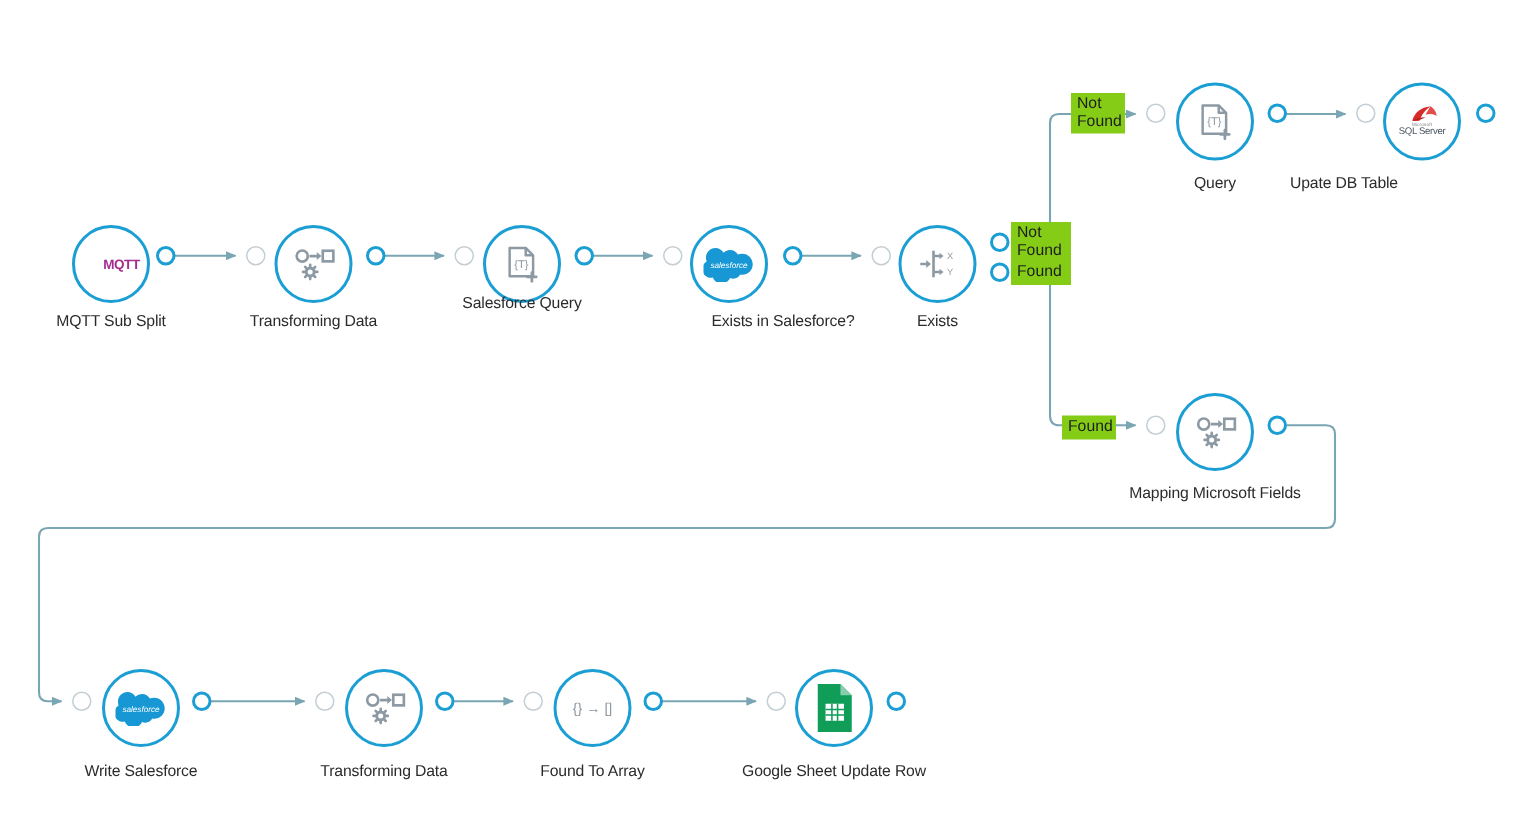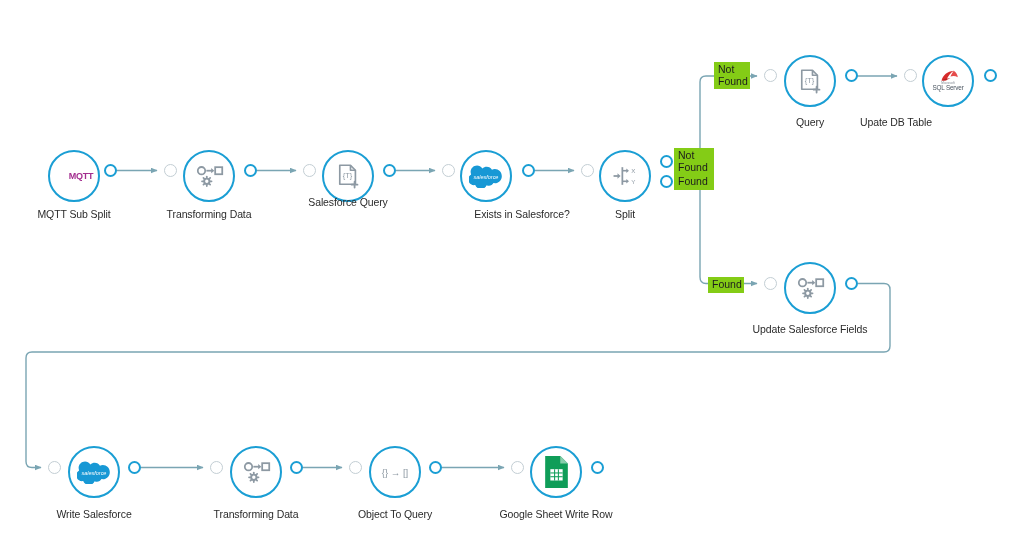--- a/index.html
+++ b/index.html
@@ -221,21 +221,21 @@
         <path d="M14,7 L14,27" stroke="#8d99a3" stroke-width="2"></path>
         <path d="M14,11 L20,11" stroke="#8d99a3" stroke-width="1.8"></path>
         <path d="M18.5,8.5 L21.5,11 L18.5,13.5 z" fill="#8d99a3"></path>
         <path d="M14,23 L20,23" stroke="#8d99a3" stroke-width="1.8"></path>
         <path d="M18.5,20.5 L21.5,23 L18.5,25.5 z" fill="#8d99a3"></path>
         <text x="26.5" y="13.5" font-size="7" fill="#8d99a3" text-anchor="middle" font-family="Liberation Sans, sans-serif">X</text>
         <text x="26.5" y="25.5" font-size="7" fill="#8d99a3" text-anchor="middle" font-family="Liberation Sans, sans-serif">Y</text>
       </svg>
     </span>
   </div>
-  <div class="node-label" style="left:625px; top:208px;">Split</div>
+  <div class="node-label" style="left:625px; top:208px;">Exists</div>
 
   <div class="node" style="left:784px; top:55px;">
     <span class="node-icon">
       <svg viewBox="0 0 34 34" width="28" height="28">
         <path d="M7,4 L20,4 L26,10 L26,27 L7,27 z" fill="none" stroke="#8d99a3" stroke-width="2" stroke-linejoin="round"></path>
         <path d="M20,4 L20,10 L26,10" fill="none" stroke="#8d99a3" stroke-width="2" stroke-linejoin="round"></path>
         <text x="16.5" y="20" font-size="9" fill="#8d99a3" text-anchor="middle" font-family="Liberation Sans, sans-serif">{T}</text>
         <g stroke="#8d99a3" stroke-width="2.2" stroke-linecap="round">
           <path d="M25,24 L25,31"></path>
           <path d="M21.5,27.5 L28.5,27.5"></path>
@@ -274,21 +274,21 @@
           <path d="M9.1,23 L10.5,23"></path>
           <path d="M18.5,23 L19.9,23"></path>
           <path d="M10.7,19.2 L11.7,20.2"></path>
           <path d="M17.3,25.8 L18.3,26.8"></path>
           <path d="M18.3,19.2 L17.3,20.2"></path>
           <path d="M11.7,25.8 L10.7,26.8"></path>
         </g>
       </svg>
     </span>
   </div>
-  <div class="node-label" style="left:810px; top:323px;">Update Salesforce Fields</div>
+  <div class="node-label" style="left:810px; top:323px;">Mapping Microsoft Fields</div>
 
   <div class="node" style="left:68px; top:446px;">
     <span class="node-icon">
       <svg viewBox="0 0 40 28" width="34" height="24">
         <path d="M15.8,5.2c1.3-1.4,3.1-2.2,5.1-2.2c2.6,0,4.9,1.5,6.1,3.6c1-0.5,2.2-0.7,3.4-0.7
                  c4.5,0,8.2,3.7,8.2,8.3s-3.7,8.3-8.2,8.3c-0.6,0-1.1-0.1-1.6-0.2c-1,1.9-3,3.2-5.3,3.2
                  c-1,0-1.9-0.2-2.7-0.6c-1.1,2.6-3.7,4.4-6.7,4.4c-3.1,0-5.8-2-6.8-4.7c-0.5,0.1-1,0.2-1.5,0.2
                  c-3.7,0-6.7-3-6.7-6.8c0-2.5,1.4-4.7,3.4-5.9c-0.4-0.9-0.6-1.9-0.6-3c0-4.2,3.4-7.6,7.6-7.6
                  C11.8,1.5,14.3,2.9,15.8,5.2z" fill="#1798d5"></path>
         <text x="20" y="17" font-size="6.4" fill="#ffffff" text-anchor="middle" font-family="Liberation Sans, sans-serif" font-style="italic">salesforce</text>
@@ -318,38 +318,38 @@
       </svg>
     </span>
   </div>
   <div class="node-label" style="left:256px; top:508px;">Transforming Data</div>
 
   <div class="node" style="left:369px; top:446px;">
     <span class="node-icon">
       <span class="obj-arr-text">{} → []</span>
     </span>
   </div>
-  <div class="node-label" style="left:395px; top:508px;">Object To Query</div>
+  <div class="node-label" style="left:395px; top:508px;">Found To Array</div>
 
   <div class="node" style="left:530px; top:446px;">
     <span class="node-icon">
       <svg viewBox="0 0 28 36" width="27" height="34">
         <path d="M2,1 L18,1 L26,9 L26,35 L2,35 z" fill="#0f9d58"></path>
         <path d="M18,1 L26,9 L18,9 z" fill="#87ceac"></path>
         <rect x="7.5" y="15" width="13" height="12" fill="#ffffff"></rect>
         <g stroke="#0f9d58" stroke-width="1.1">
           <path d="M7.5,19 L20.5,19"></path>
           <path d="M7.5,23 L20.5,23"></path>
           <path d="M12,15 L12,27"></path>
           <path d="M16,15 L16,27"></path>
         </g>
       </svg>
     </span>
   </div>
-  <div class="node-label" style="left:556px; top:508px;">Google Sheet Write Row</div>
+  <div class="node-label" style="left:556px; top:508px;">Google Sheet Update Row</div>
 
   <div class="port out" style="left:104px; top:164px;"></div>
   <div class="port in" style="left:164px; top:164px;"></div>
   <div class="port out" style="left:244px; top:164px;"></div>
   <div class="port in" style="left:303px; top:164px;"></div>
   <div class="port out" style="left:383px; top:164px;"></div>
   <div class="port in" style="left:442px; top:164px;"></div>
   <div class="port out" style="left:522px; top:164px;"></div>
   <div class="port in" style="left:581px; top:164px;"></div>
   <div class="port out" style="left:660px; top:155px;"></div>

